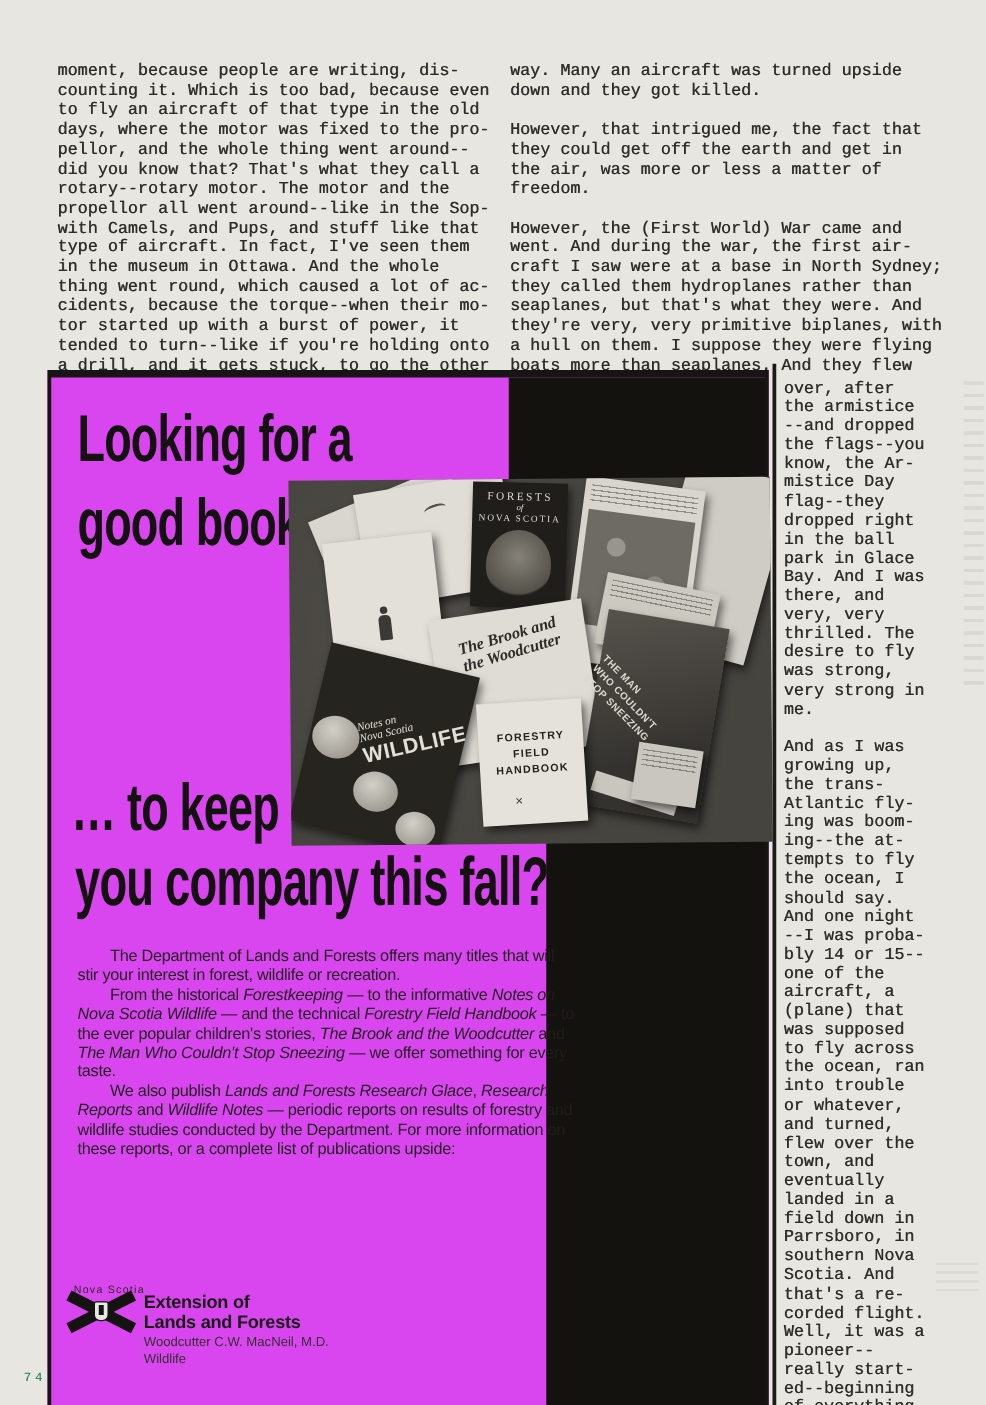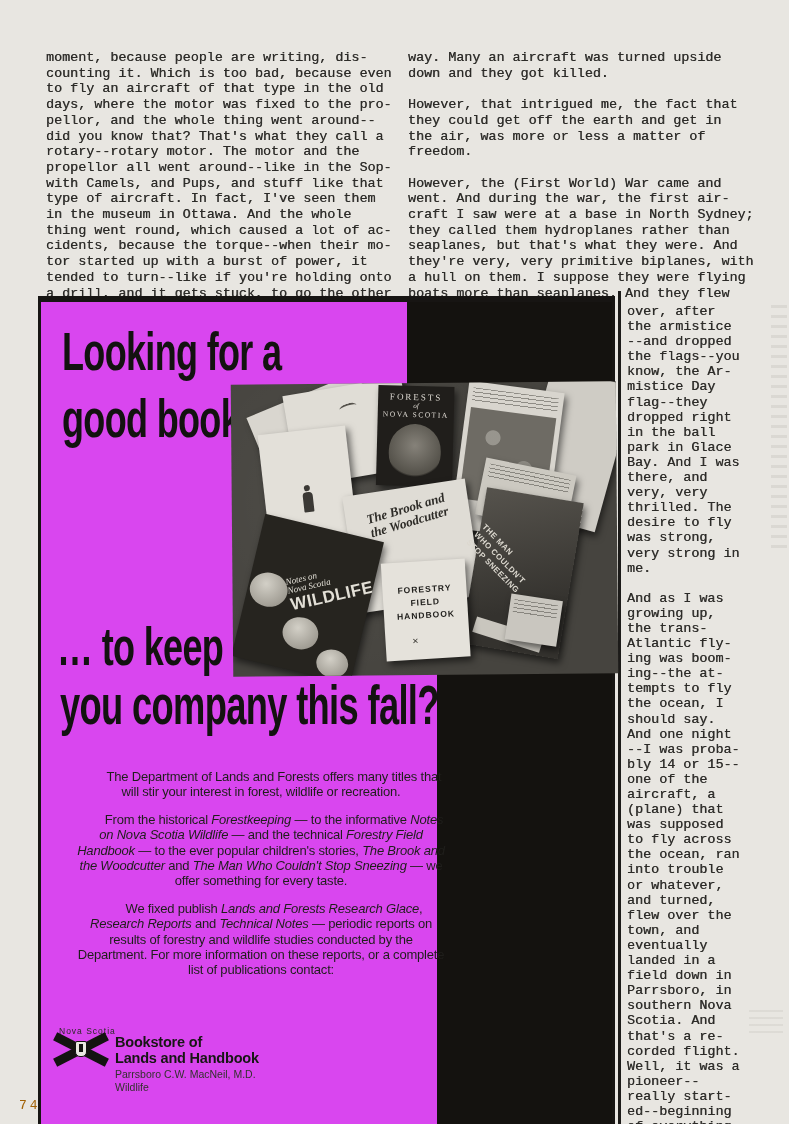--- a/index.html
+++ b/index.html
@@ -6,21 +6,21 @@
   .page{position:relative;width:789px;height:1124px;background:#e8e6e1;overflow:hidden;
         font-family:"Liberation Sans",sans-serif;}
   
   .tw{position:absolute;font-family:"Liberation Mono","DejaVu Sans Mono",monospace;
       font-size:13.4px;line-height:15.7px;color:#2c2b28;white-space:pre;
       text-shadow:.35px 0 0 rgba(44,43,40,.75);}
   .col-left{left:46px;top:50px;width:352px;}
   .col-right{left:408px;top:50px;width:356px;}
   .col-narrow{left:627px;top:304px;width:138px;line-height:15.1px;}
   .page-number{position:absolute;left:19px;top:1098px;font-family:"Liberation Mono",monospace;
-      font-size:13px;letter-spacing:3px;color:#a16207;}
+      font-size:10px;letter-spacing:3px;color:#15803d;}
   .col-rule{position:absolute;left:618px;top:291px;width:3px;height:833px;background:#1c1b19;}
   
   .ad{position:absolute;left:38px;top:296px;width:577px;height:912px;box-sizing:border-box;
       border:3px solid #171513;border-top-width:6px;background:#d946ef;}
   .ad *{box-sizing:border-box;}
   .black-corner{position:absolute;left:366px;top:0;width:205px;height:88px;background:#14120f;}
   .black-col{position:absolute;left:396px;top:368px;right:0;bottom:0;background:#14120f;}
   .headline{position:absolute;font-weight:700;font-size:53px;line-height:1;color:#131210;
       letter-spacing:-1px;white-space:nowrap;transform:scaleX(.68);transform-origin:0 0;}
   .hl1{left:21px;top:23px;}
@@ -85,21 +85,21 @@
       color:#23221f;text-align:center;padding-top:22px;}
   .hand-title{font-weight:700;font-size:8.5px;letter-spacing:1px;line-height:13px;}
   .hand-logo{margin-top:14px;font-size:8px;color:#3c3a35;}
   .hand-logo .bars{display:inline-block;vertical-align:middle;width:22px;height:7px;
       background:repeating-linear-gradient(180deg,#8b8必 0,#8b877e 0 1.5px,transparent 1.5px 4px);}
   .card{left:275px;top:215px;width:52px;height:46px;background:#c9c6bf;transform:rotate(9deg);
       padding:5px 4px;}
   
   .ad-body{position:absolute;left:21px;top:455px;width:398px;font-size:13px;line-height:15.4px;
       color:#1f1e1b;letter-spacing:-.2px;}
-  .ad-body p{margin:12px;text-indent:26px;text-align:center;}
+  .ad-body p{margin:0;text-indent:26px;}
   .ad-contact{position:absolute;left:21px;top:684px;font-size:12.5px;line-height:15.5px;
       color:#1f1e1b;letter-spacing:-.35px;white-space:pre;}
   
   .ns-label{position:absolute;left:18px;top:724px;font-size:8.5px;letter-spacing:1px;color:#2a2925;}
   .ns-flag{position:absolute;left:14px;top:733px;width:52px;height:28px;}
   .ns-flag .bar{position:absolute;left:-3px;top:10px;width:58px;height:9px;background:#141311;}
   .b1{transform:rotate(27deg);}
   .b2{transform:rotate(-27deg);}
   .shield{position:absolute;left:20px;top:6px;width:12px;height:16px;background:#e9e7e2;
       border:1.5px solid #141311;border-radius:2px 2px 5px 5px;}
@@ -284,38 +284,38 @@
       </div>
 
       <div class="book card">
         <div class="tinylines"></div>
       </div>
     </div>
 
     <div class="ad-body">
         <p><span>The Department of Lands and Forests offers many titles that will stir your interest in forest, wildlife or recreation.</span></p>
         <p><span>From the historical </span><i>Forestkeeping</i><span> — to the informative </span><i>Notes on Nova Scotia Wildlife</i><span> — and the technical </span><i>Forestry Field Handbook</i><span> — to the ever popular children's stories, </span><i>The Brook and the Woodcutter</i><span> and </span><i>The Man Who Couldn't Stop Sneezing</i><span> — we offer something for every taste.</span></p>
-        <p><span>We fixed publish </span><i>Lands and Forests Research Glace</i><span>, </span><i>Research Reports</i><span> and </span><i>Technical Notes</i><span> — periodic reports on results of forestry and wildlife studies conducted by the Department. For more information on these reports, or a complete list of publications contact:</span></p>
+        <p><span>We also publish </span><i>Lands and Forests Research Glace</i><span>, </span><i>Research Reports</i><span> and </span><i>Wildlife Notes</i><span> — periodic reports on results of forestry and wildlife studies conducted by the Department. For more information on these reports, or a complete list of publications upside:</span></p>
       </div>
 
 
     <div class="ns-label">Nova Scotia</div>
     <div class="ns-flag">
       <div class="bar b1"></div>
       <div class="bar b2"></div>
       <div class="shield">
           <i></i>
         </div>
     </div>
     <div class="org">
-      <div>Bookstore of</div>
-      <div>Lands and Handbook</div>
+      <div>Extension of</div>
+      <div>Lands and Forests</div>
     </div>
     <div class="minister">
-      <div>Parrsboro C.W. MacNeil, M.D.</div>
+      <div>Woodcutter C.W. MacNeil, M.D.</div>
       <div>Wildlife</div>
     </div>
   </div>
 
   <div class="page-number">74</div>
 
   <div class="artifact a1"></div>
   <div class="artifact a2"></div>
 </div>
 

